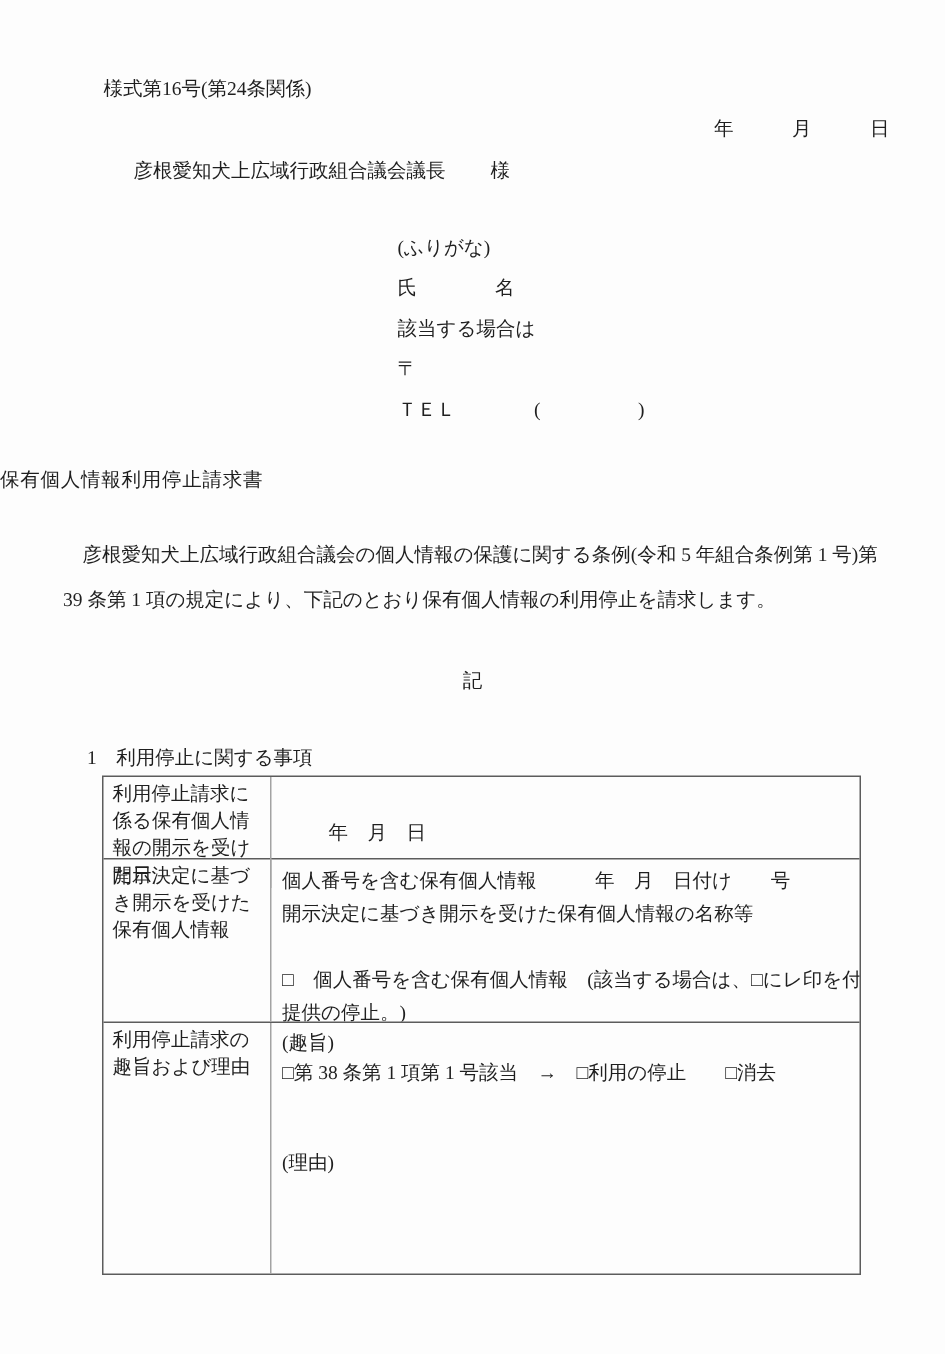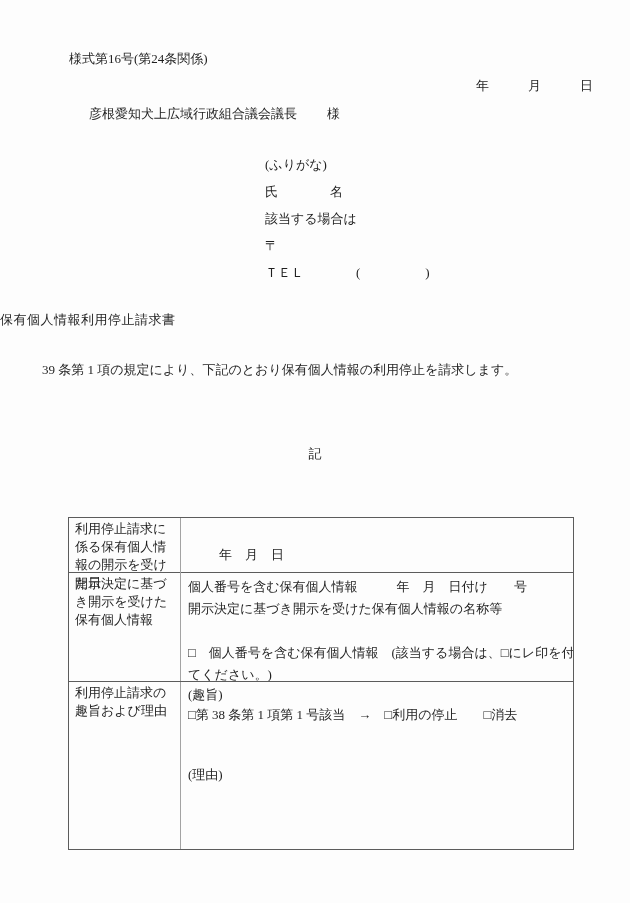--- a/index.html
+++ b/index.html
@@ -102,43 +102,45 @@
     <div class="app-line">(ふりがな)</div>
     <div class="app-line">氏　　　　名</div>
     <div class="app-line">該当する場合は</div>
     <div class="app-line">〒</div>
     <div class="app-line">ＴＥＬ　　　　(　　　　　)</div>
   </div>
 
   <div class="abs document-title">保有個人情報利用停止請求書</div>
 
   <div class="abs body-paragraph">
+      <div class="line">　彦根愛知犬上広域行政組合議会の個人情報の保護に関する条例(令和 5 年組合条例第 1 号)第</div>
       <div class="line">39 条第 1 項の規定により、下記のとおり保有個人情報の利用停止を請求します。</div>
     </div>
 
   <div class="abs ki-label">記</div>
 
+  <div class="abs section-heading">1　利用停止に関する事項</div>
 
   <div class="abs info-table">
 
     <div class="t-row row-1">
       <div class="cell-label">利用停止請求に係る保有個人情報の開示を受けた日</div>
       <div class="cell-content">
           <div class="line">年　月　日</div>
         </div>
     </div>
 
     <div class="t-row row-2">
       <div class="cell-label">開示決定に基づき開示を受けた保有個人情報</div>
       <div class="cell-content">
           <div class="line">個人番号を含む保有個人情報　　　年　月　日付け　　号</div>
           <div class="line">開示決定に基づき開示を受けた保有個人情報の名称等</div>
           <div class="line">&nbsp;</div>
           <div class="line">□　個人番号を含む保有個人情報　(該当する場合は、□にレ印を付し</div>
-          <div class="line">てください。)</div>
+          <div class="line">提供の停止。)</div>
         </div>
     </div>
 
     <div class="t-row row-3">
       <div class="cell-label">利用停止請求の趣旨および理由</div>
       <div class="cell-content">
           <div class="line">(趣旨)</div>
           <div class="line">□第 38 条第 1 項第 1 号該当　→　□利用の停止　　□消去</div>
           <div class="line">&nbsp;</div>
           <div class="line">&nbsp;</div>

